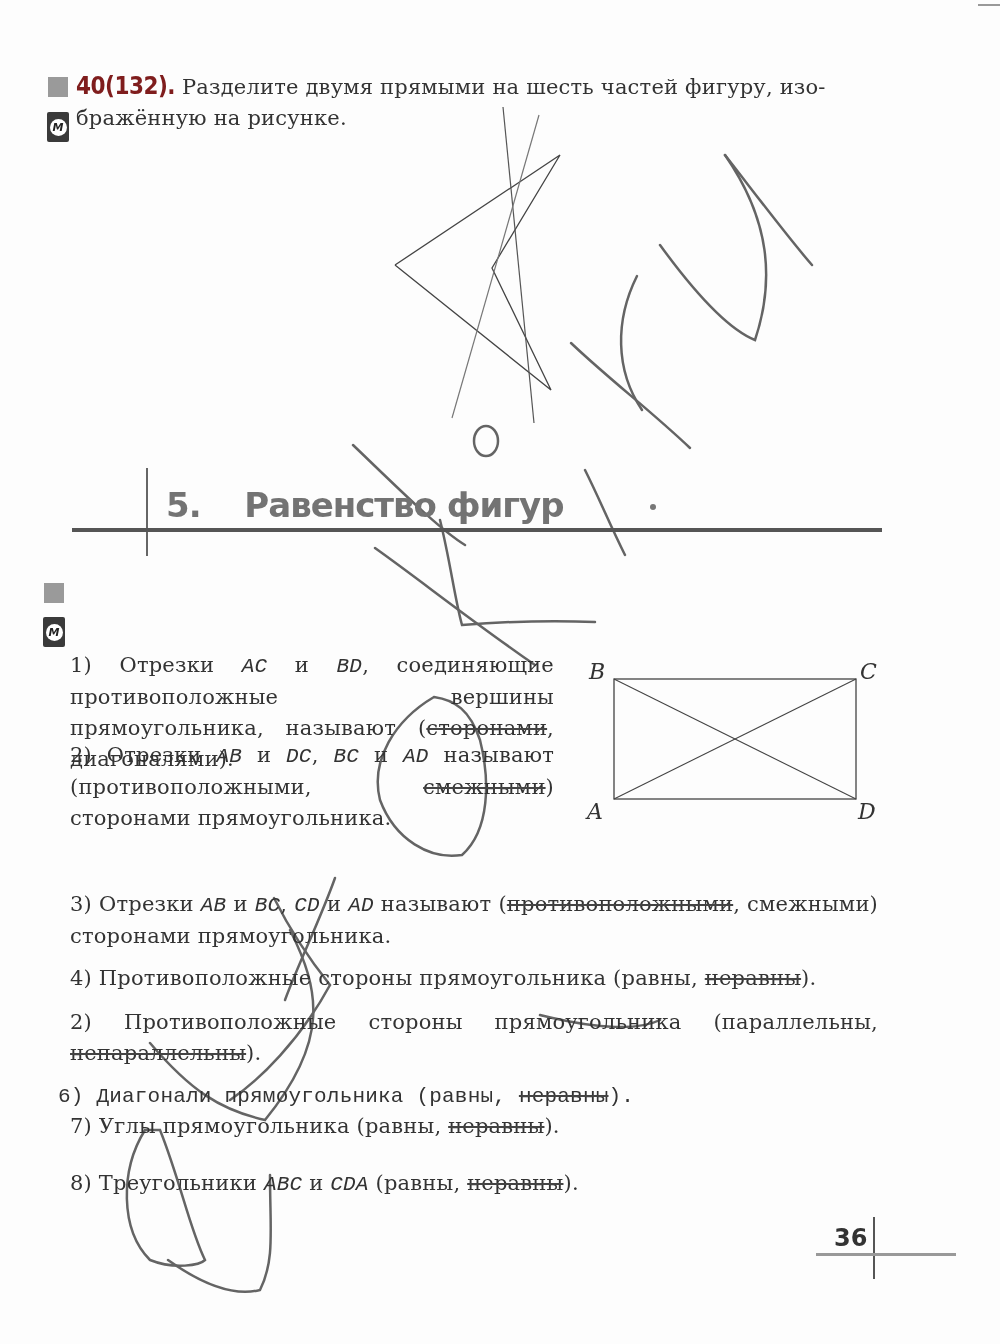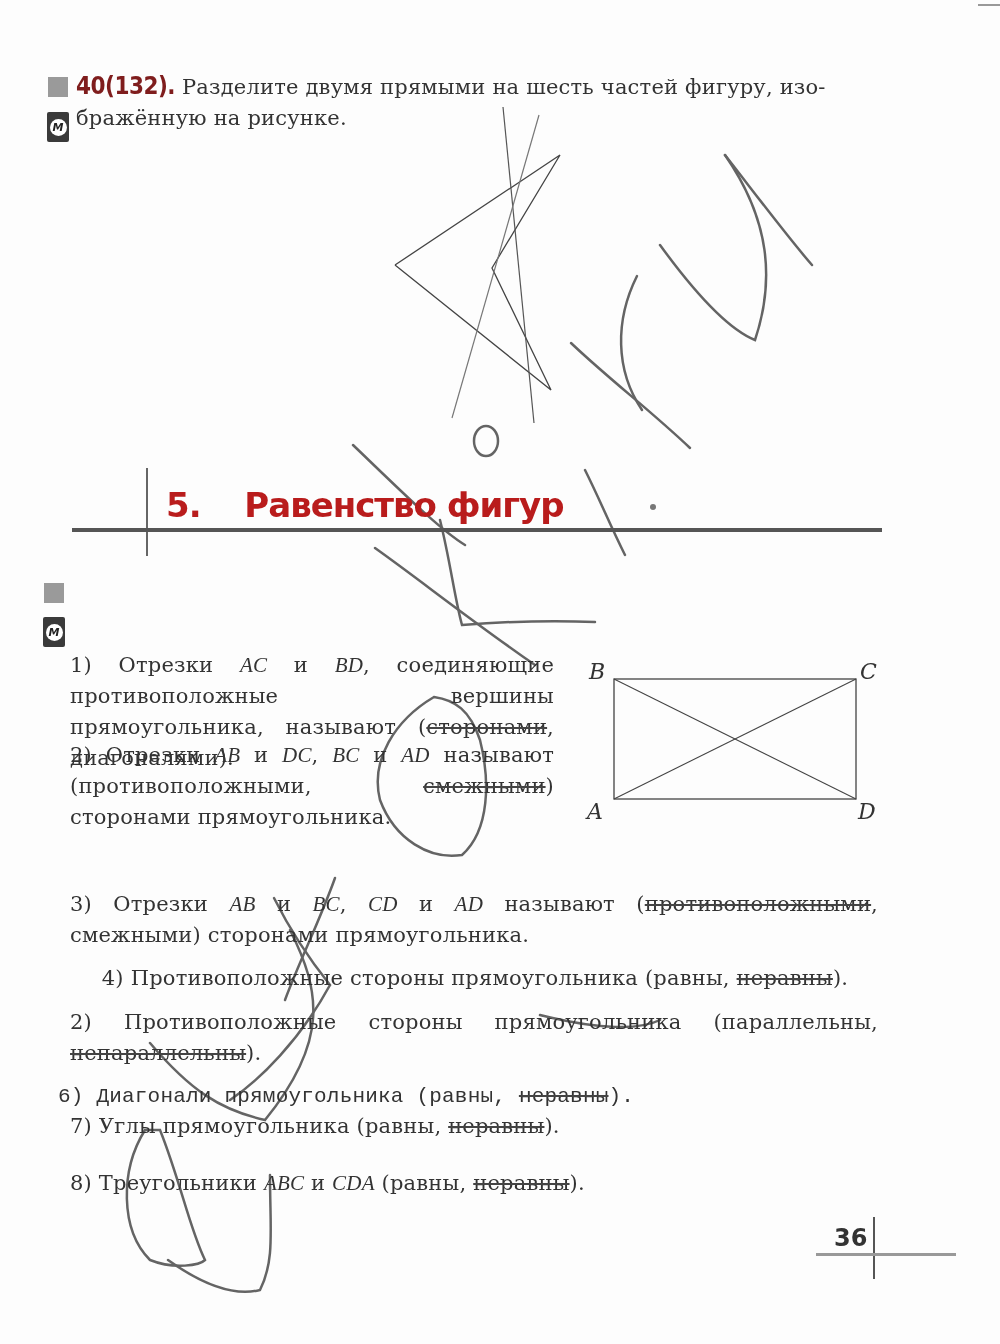--- a/index.html
+++ b/index.html
@@ -15,23 +15,23 @@
     display: flex; align-items: center; justify-content: center;
   }
   .mbadge span {
     width: 17px; height: 17px; border-radius: 50%; background: #fff; color: #222;
     font: bold italic 11px "DejaVu Sans", sans-serif;
     display: flex; align-items: center; justify-content: center;
   }
   .tasknum { font: bold 24px "DejaVu Sans Condensed", "DejaVu Sans", sans-serif; color: #7f1d1d; letter-spacing: -0.5px; }
   .txt { font-size: 21px; line-height: 31px; color: #333; letter-spacing: 0.2px; }
   .just { text-align: justify; text-align-last: left; }
-  .it { font-style: italic; font-family: Liberation Serif, serif; }
+  .it { font-style: italic; font-family: Liberation Mono, monospace; }
   .strike { text-decoration: line-through; text-decoration-thickness: 2px; text-decoration-color: #444; }
-  .section-title { font: bold 34px "DejaVu Sans", sans-serif; color: #b91c1c; letter-spacing: -1px; text-align: right; }
+  .section-title { font: bold 34px "DejaVu Sans", sans-serif; color: #737373; letter-spacing: -1px; text-align: right; }
   .rule { background: #555; }
   .pagenum { font: bold 24px "DejaVu Sans", sans-serif; color: #333; }
   svg text { font-family: "DejaVu Serif", serif; font-style: italic; }
 </style>
 </head>
 <body>
 
 <div class="abs rule" style="left:978px;top:4px;width:22px;height:2px;background:#999;"></div>
 
 <div class="abs sq" style="left:48px;top:77px;"></div>
@@ -105,21 +105,21 @@
 </div>
 
 <div class="abs txt just" style="left:70px;top:740px;width:484px;">
   <span>2) Отрезки </span><span class="it">AB</span><span> и </span><span class="it">DC</span><span>, </span><span class="it">BC</span><span> и </span><span class="it">AD</span><span> называют (противоположными, </span><span class="strike">смежными</span><span>) сторонами прямоугольника.</span>
 </div>
 
 <div class="abs txt just" style="left:70px;top:889px;width:808px;">
   <span>3) Отрезки </span><span class="it">AB</span><span> и </span><span class="it">BC</span><span>, </span><span class="it">CD</span><span> и </span><span class="it">AD</span><span> называют (</span><span class="strike">противоположными</span><span>, смежными) сторонами прямоугольника.</span>
 </div>
 
-<div class="abs txt" style="left:70px;top:963px;width:810px;white-space:nowrap;text-align:center;">
+<div class="abs txt" style="left:70px;top:963px;width:810px;white-space:nowrap;">
   <span>4) Противоположные стороны прямоугольника (равны, </span><span class="strike">неравны</span><span>).</span>
 </div>
 
 <div class="abs txt just" style="left:70px;top:1007px;width:808px;">
   <span>2) Противоположные стороны прямоугольника (параллельны, </span><span class="strike">непараллельны</span><span>).</span>
 </div>
 
 <div class="abs txt" style="left:58px;top:1081px;white-space:nowrap;font-family:Liberation Mono, monospace;">
   <span>6) Диагонали прямоугольника (равны, </span><span class="strike">неравны</span><span>).</span>
 </div>

